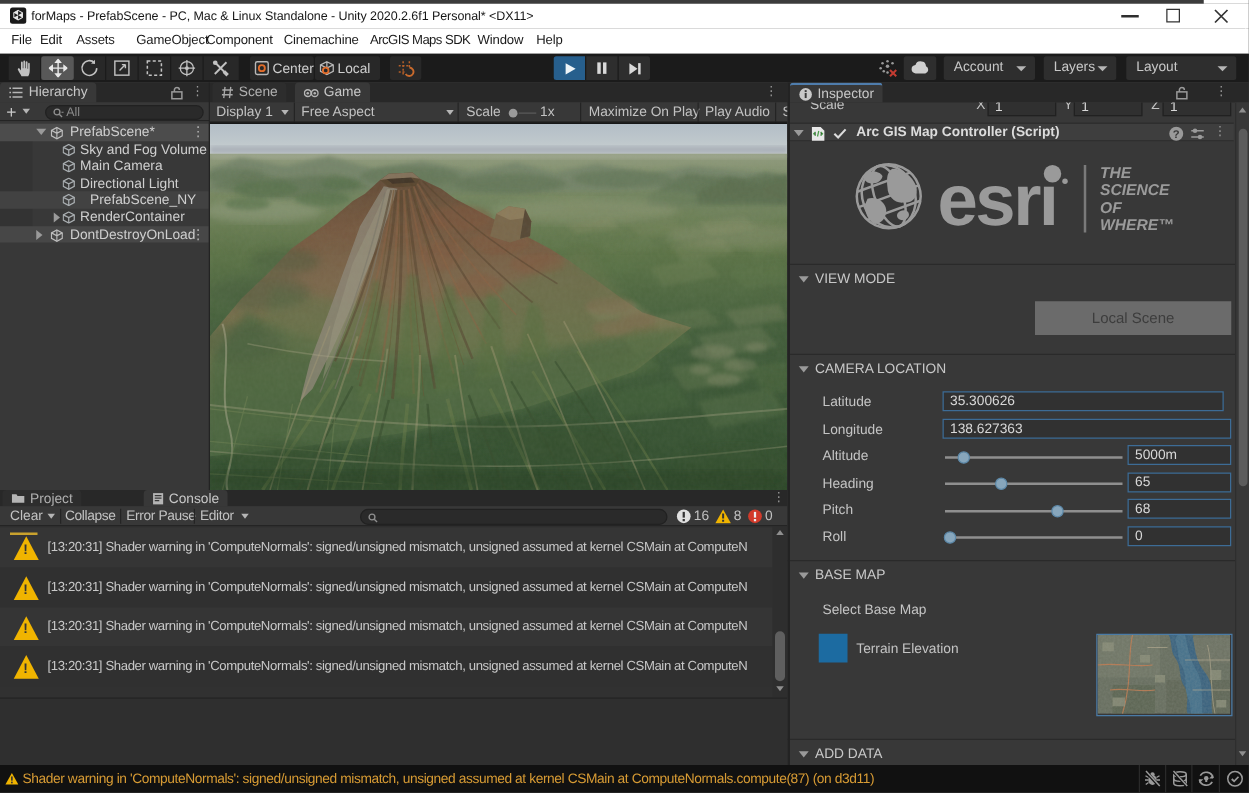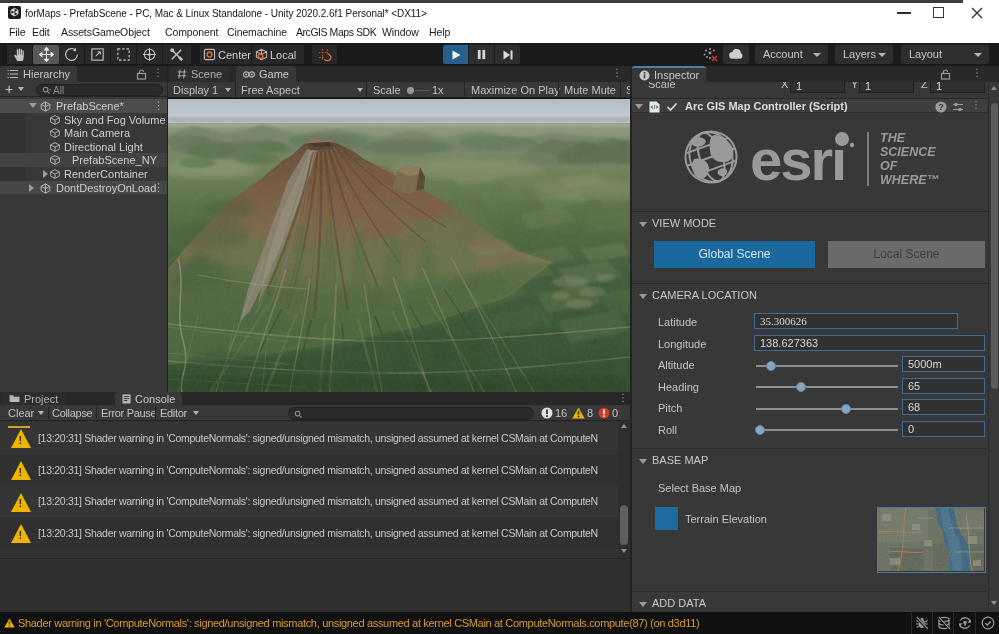--- a/index.html
+++ b/index.html
@@ -77,21 +77,21 @@
     <span style="position:absolute; left:897px; top:9px; width:14px; height:1.6px; background:#2e2e2e;"></span>
     <span style="position:absolute; left:933px; top:4px; width:11px; height:11px; border:1.3px solid #333;"></span>
     <svg style="position:absolute; left:971px; top:4px;" width="12" height="12">
         <path d="M1 1 L11 11 M11 1 L1 11" stroke="#333" stroke-width="1.4"></path>
       </svg>
   </div>
   <div class="abs" id="menubar">
     <span class="mi" style="left:9px;">File</span>
     <span class="mi" style="left:32px;">Edit</span>
     <span class="mi" style="left:61px;">Assets</span>
-    <span class="mi" style="left:92px;">GameObject</span>
+    <span class="mi" style="left:109px;">GameObject</span>
     <span class="mi" style="left:165px;">Component</span>
     <span class="mi" style="left:227px;">Cinemachine</span>
     <span class="mi" style="left:296px; letter-spacing:-0.45px;">ArcGIS Maps SDK</span>
     <span class="mi" style="left:382px;">Window</span>
     <span class="mi" style="left:429px;">Help</span>
   </div>
   <div class="abs" id="toolbar">
 
     <div class="tbtn" style="left:7px; width:184px; display:flex;">
       <div class="tico" style="width:26px; border-right:1px solid #1b1b1b;">
@@ -338,21 +338,21 @@
       <span class="abs" style="left:73px; top:2px;">Free Aspect</span>
       <span class="gcar" style="left:189px;"></span>
       <span class="vline" style="left:198px; top:0; width:1px; height:16px;"></span>
       <span class="abs" style="left:205px; top:2px;">Scale</span>
       <circle class="abs" style="left:239px; top:5px; width:7px; height:7px; border-radius:50%; background:#9a9a9a;"></circle>
       <span class="abs" style="left:247px; top:7.5px; width:14px; height:1.6px; background:#5a5a5a;"></span>
       <span class="abs" style="left:264px; top:2px;">1x</span>
       <span class="vline" style="left:296px; top:0; width:1px; height:16px;"></span>
       <span class="abs" style="left:303px; top:2px;">Maximize On Play</span>
       <span class="vline" style="left:390px; top:0; width:1px; height:16px;"></span>
-      <span class="abs" style="left:396px; top:2px;">Mute Mute</span>
+      <span class="abs" style="left:396px; top:2px;">Play Audio</span>
       <span class="vline" style="left:452px; top:0; width:1px; height:16px;"></span>
       <span class="abs" style="left:458px; top:2px;">S</span>
     </div>
     <div class="abs" style="left:0; top:32px; width:462px; height:294px; background:#0c0c0c;">
       <svg class="abs" style="left:0; top:1px;" width="462" height="293" viewBox="0 0 462 293" preserveAspectRatio="none">
         <defs>
           <linearGradient id="sky" x1="0" y1="0" x2="0" y2="1">
             <stop offset="0" stop-color="#b3bec7"></stop>
             <stop offset="0.55" stop-color="#bfc8cc"></stop>
             <stop offset="1" stop-color="#cdd3d3"></stop>
@@ -738,26 +738,25 @@
         <g font-family="Liberation Sans" font-size="12.5" font-style="italic" font-weight="bold" fill="#9a9a9a">
           <text x="200" y="13">THE</text>
           <text x="200" y="27">SCIENCE</text>
           <text x="200" y="41">OF</text>
           <text x="200" y="55">WHERE™</text>
         </g>
       </svg>
     </div>
     <div class="sep" style="top:145px;"></div>
     <div class="abs" style="left:9px; top:151px;"><span class="foldtri"></span><span style="color:#c8c8c8;">VIEW MODE</span></div>
-    <div class="abs" style="left:24px; top:175px; width:161px; height:27px; background:#19699e; color:#d9e4ec; font-size:12px; text-align:center; line-height:27px;">Global Scene</div>
     <div class="abs" style="left:198px; top:175px; width:157px; height:27px; background:#6b6b6b; color:#3d3d3d; font-size:12px; text-align:center; line-height:27px;">Local Scene</div>
     <div class="sep" style="top:217px;"></div>
     <div class="abs" style="left:9px; top:223px;"><span class="foldtri"></span><span style="color:#c8c8c8;">CAMERA LOCATION</span></div>
     <div class="abs ilabel" style="top:250px;">Latitude</div>
-    <div class="ifield blue" style="left:124px; top:247px; width:204px;font-family:Liberation Serif, serif;">35.300626</div>
+    <div class="ifield blue" style="left:124px; top:247px; width:225px;">35.300626</div>
     <div class="abs ilabel" style="top:271.5px;">Longitude</div>
     <div class="ifield blue" style="left:124px; top:268.5px; width:231px;">138.627363</div>
     <div class="abs ilabel" style="top:293px;">Altitude</div>
     <div class="strack" style="left:126px; top:298.5px;"></div>
       <div class="sthumb" style="left:136px; top:294.5px;"></div>
     <div class="ifield blue" style="left:272px; top:290px; width:83px;">5000m</div>
     <div class="abs ilabel" style="top:314.5px;">Heading</div>
     <div class="strack" style="left:126px; top:320px;"></div>
       <div class="sthumb" style="left:166px; top:316px;"></div>
     <div class="ifield blue" style="left:272px; top:311.5px; width:83px;">65</div>

